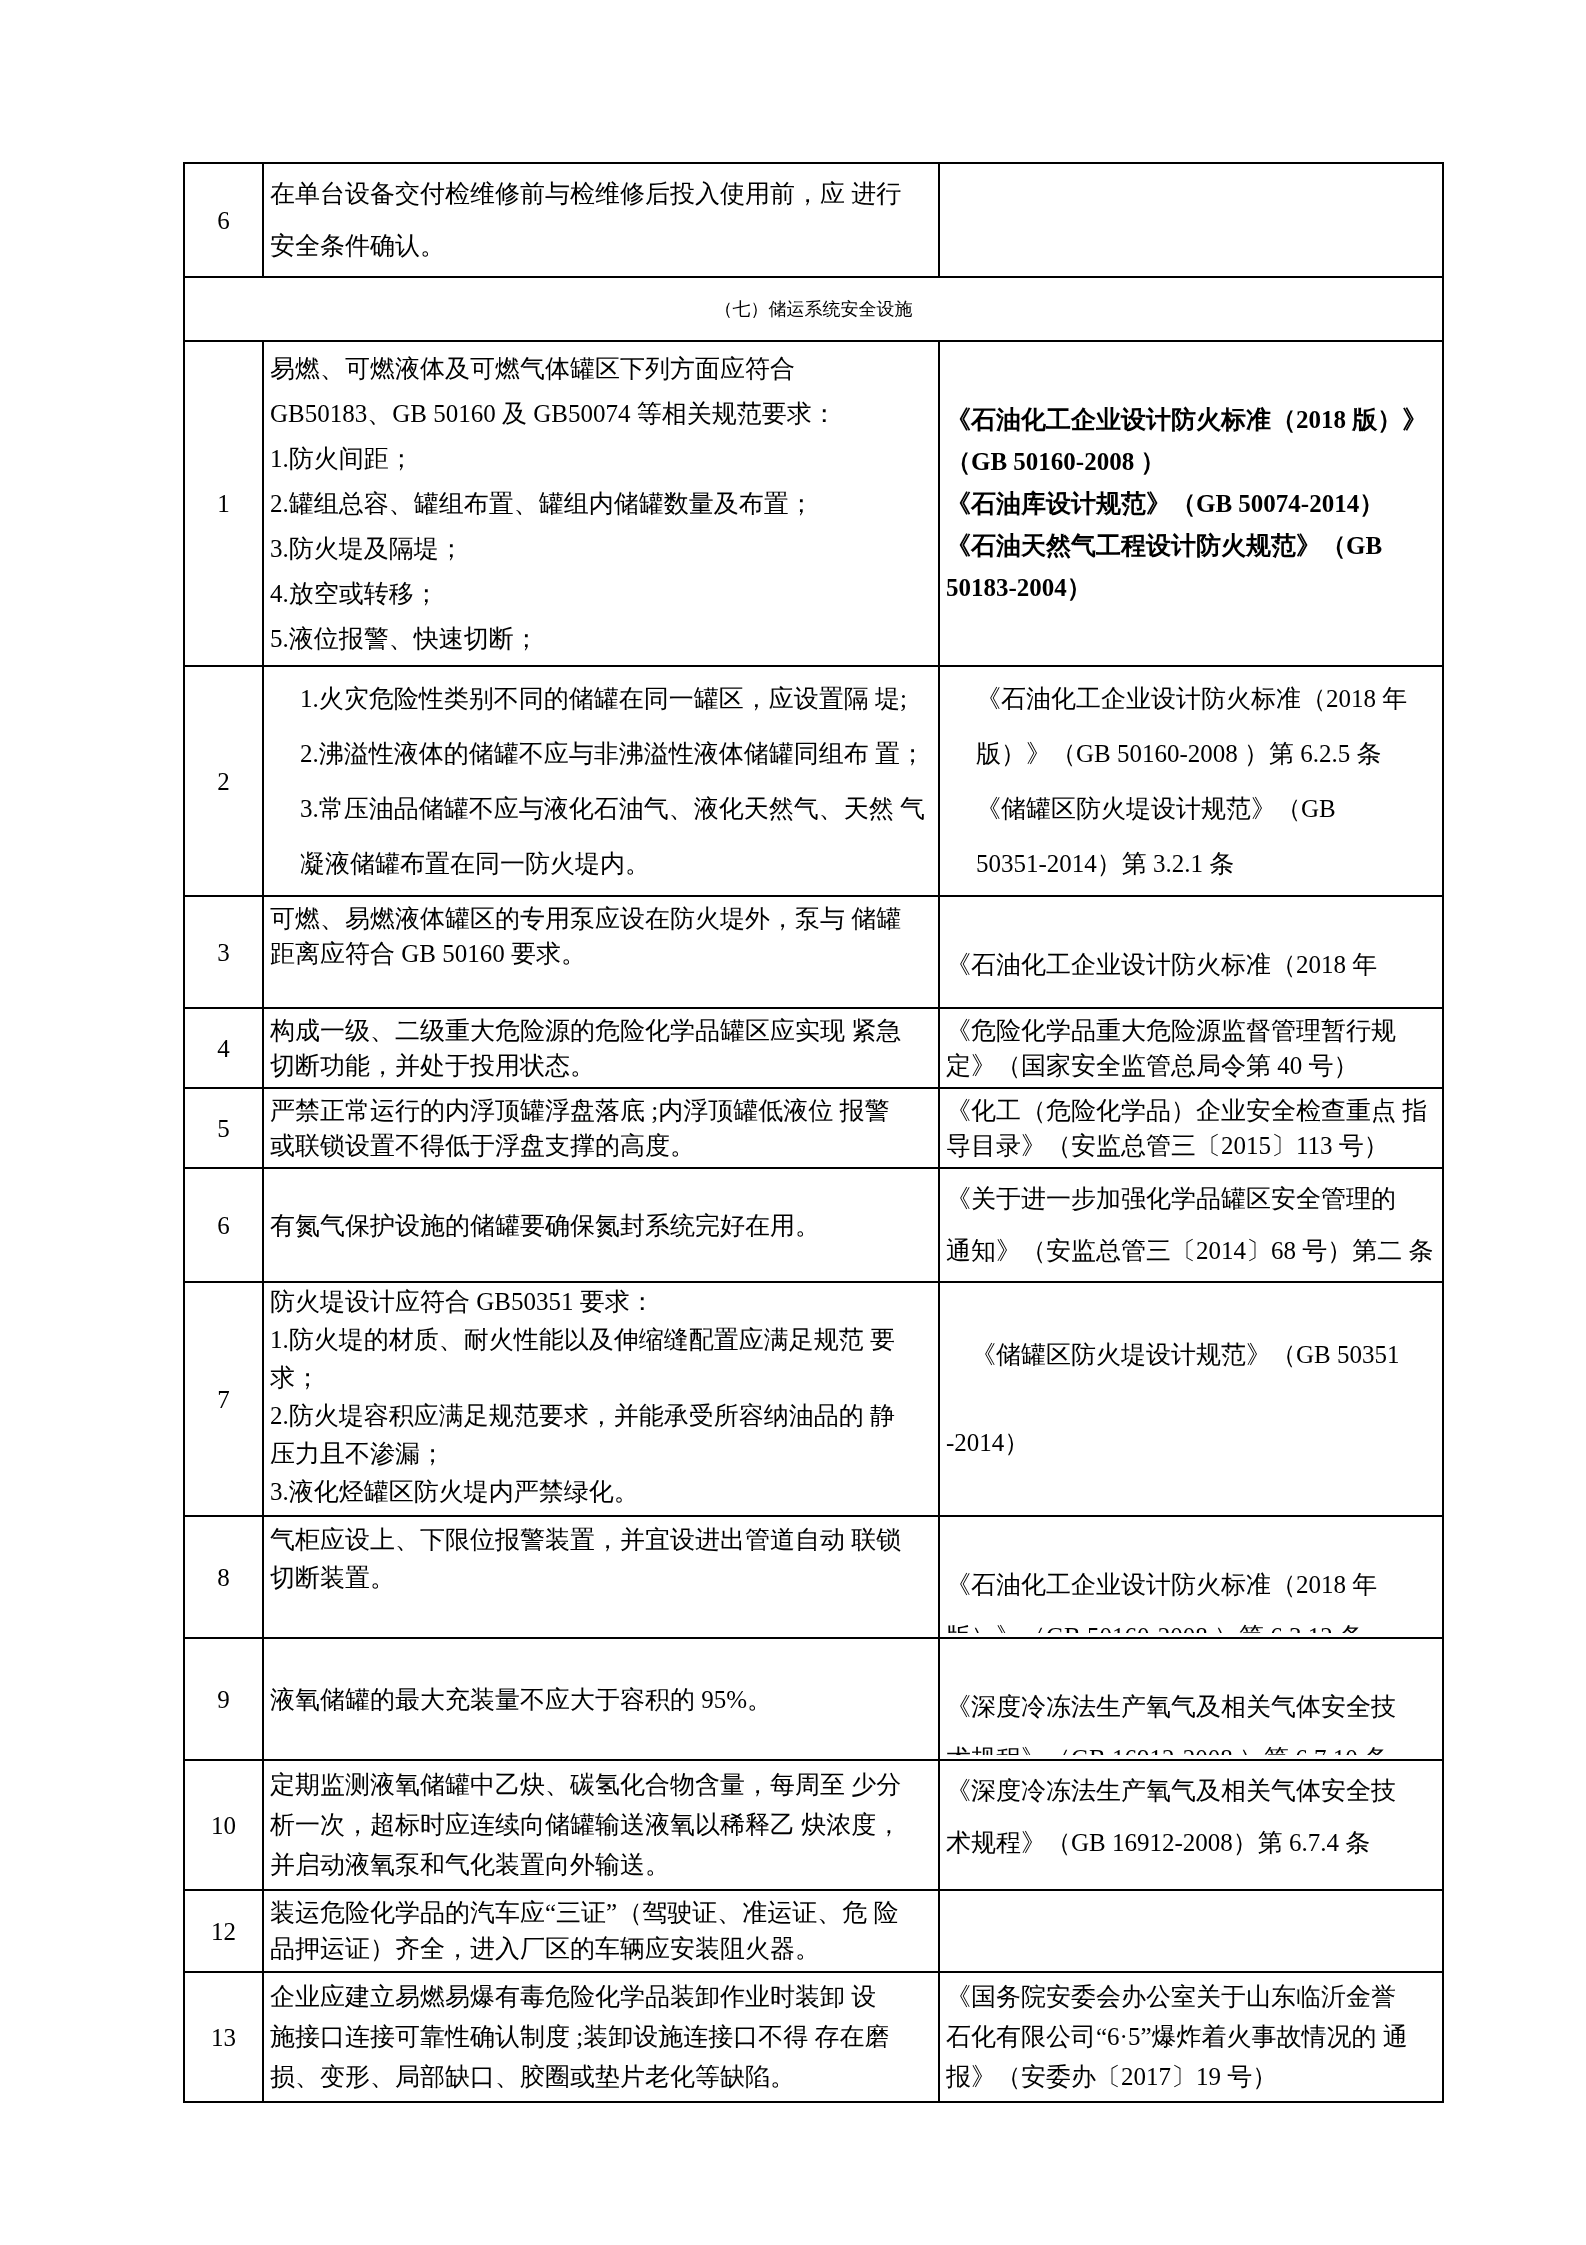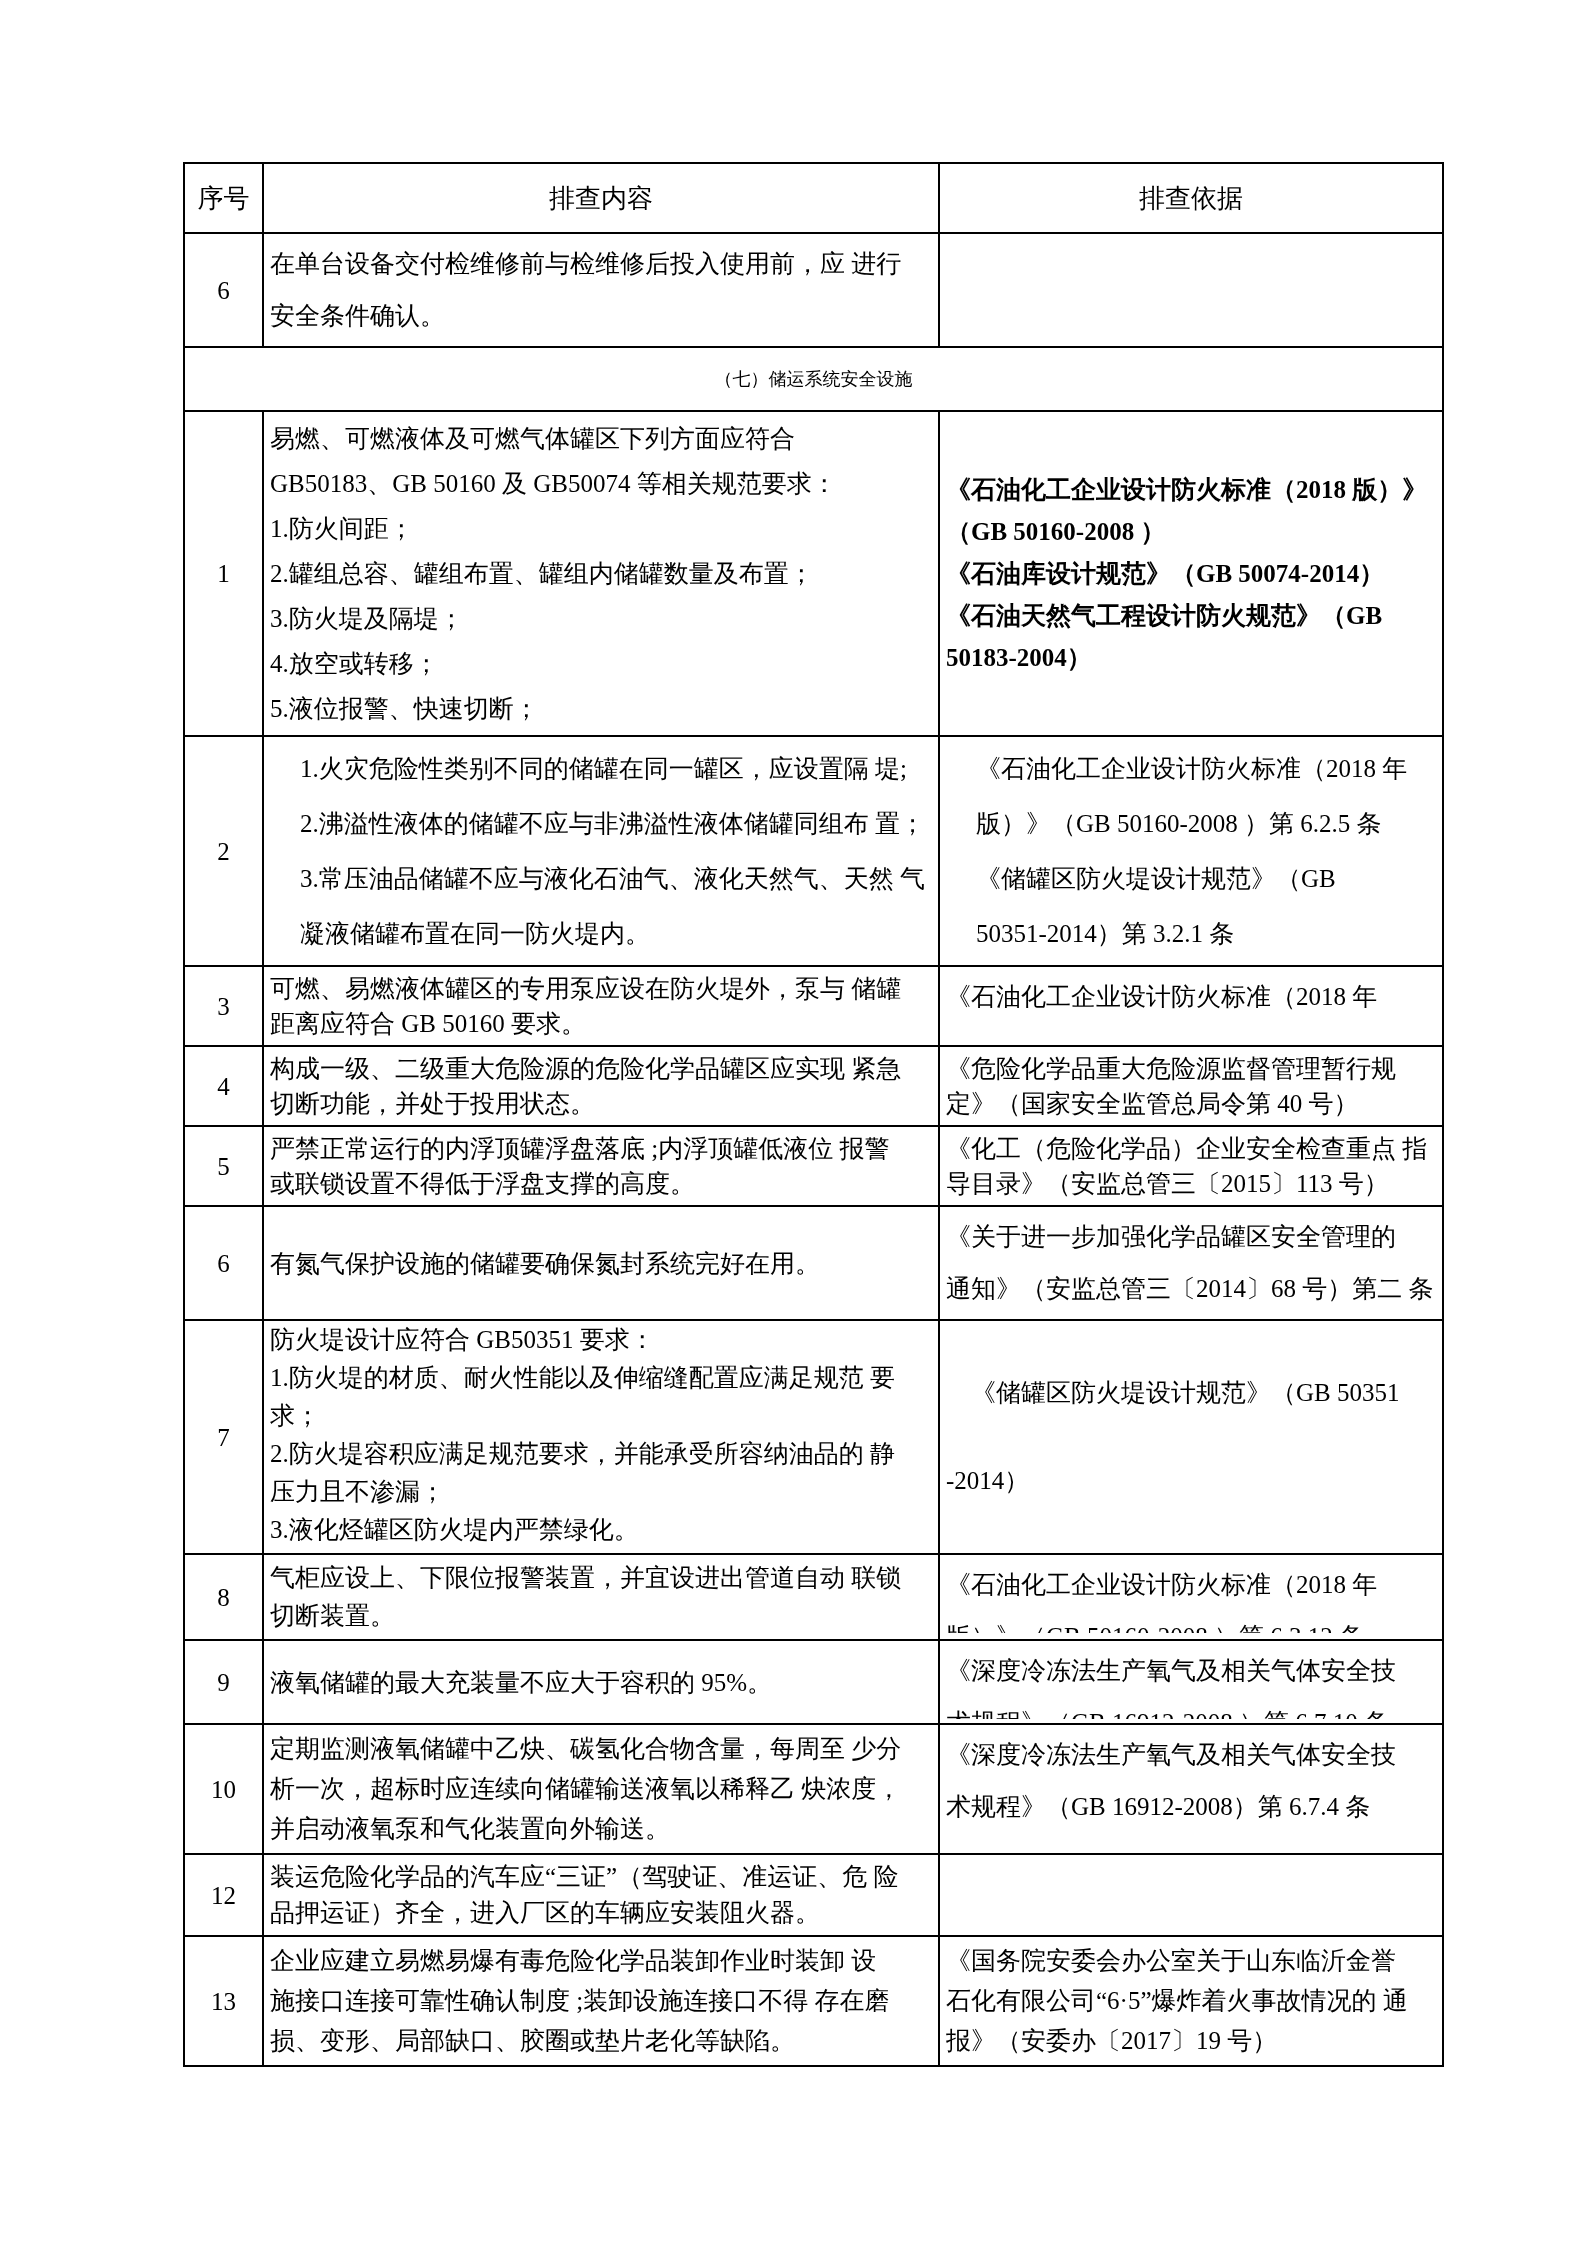--- a/index.html
+++ b/index.html
@@ -22,43 +22,38 @@
   .num { text-align:center; vertical-align:middle; padding:0; }
   .sec { text-align:center; vertical-align:middle; font-size:18px; }
   .c   { white-space:pre-line; }
   .vm  { vertical-align:middle; }
   .lh35{ line-height:35px; }
   .lh36{ line-height:36px; }
   .lh38{ line-height:38px; }
   .lh40{ line-height:40px; }
   .lh42{ line-height:42px;font-weight:bold; }
   .lh45{ line-height:45px; }
-  .lh52{ line-height:52px; }
+  .lh52{ line-height:52px;margin-top:38px; }
   .lh55{ line-height:55px;padding-left:36px; }
   .lh88{ line-height:88px; }
   .clip{ overflow:hidden; white-space:pre-line; }
   .clip64{ max-height:64px; }
   .clip74{ max-height:74px; }
 </style>
 </head>
 <body>
 
 <div class="page">
   <table class="grid">
     <colgroup>
       <col style="width:79px">
       <col style="width:676px">
       <col style="width:504px">
     </colgroup>
     <tbody>
-      <tr style="height:70px">
-        <td class="hd">序号</td>
-        <td class="hd">排查内容</td>
-        <td class="hd">排查依据</td>
-      </tr>
 
       <tr style="height:112px">
         <td class="num">6</td>
         <td class="c vm lh52">在单台设备交付检维修前与检维修后投入使用前，应 进行
 安全条件确认。</td>
         <td class="c"></td>
       </tr>
 
       <tr style="height:64px">
         <td class="sec" colspan="3">（七）储运系统安全设施</td>

